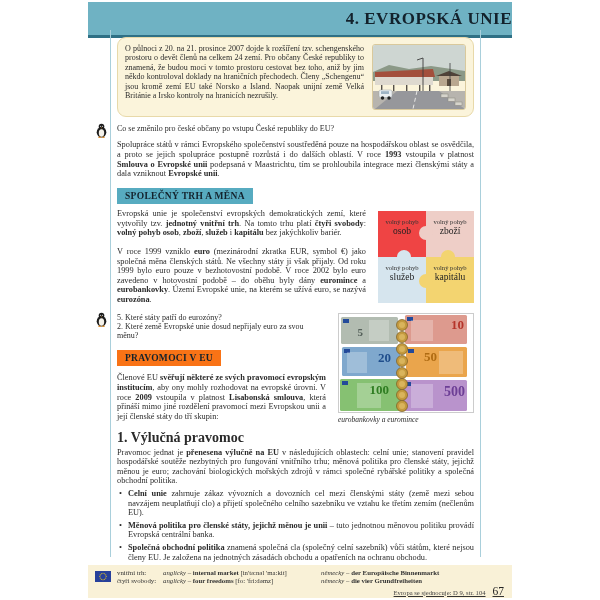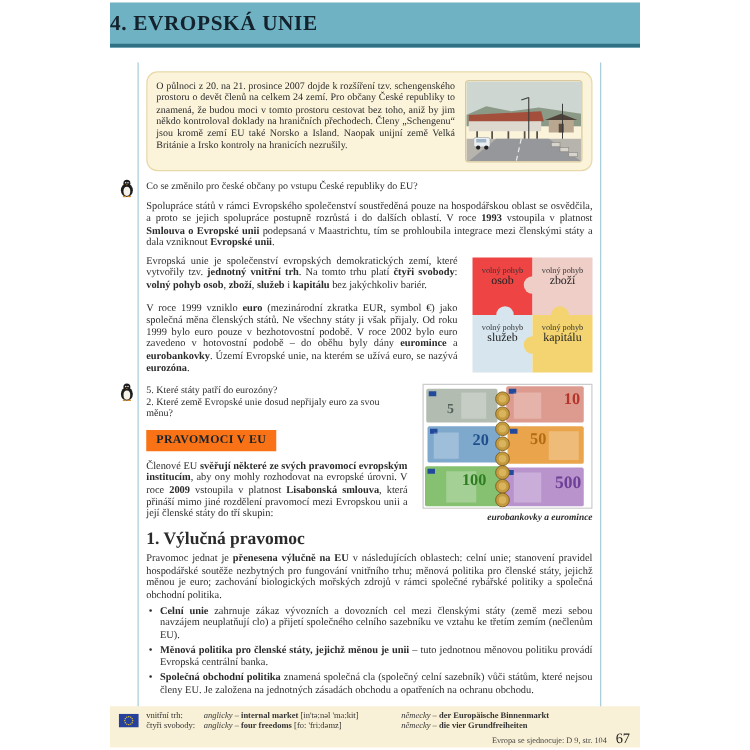--- a/index.html
+++ b/index.html
@@ -1,23 +1,23 @@
 <!DOCTYPE html>
 <html><head>
 <meta charset="utf-8">
 <style>
   html,body{margin:0;padding:0;}
   .page{position:relative;width:600px;height:600px;background:#ffffff;overflow:hidden;
         font-family:"Liberation Serif",serif;color:#2b2b2b;}
   
   .band{position:absolute;left:88px;top:2px;width:424px;height:33px;
-        border-bottom:3px solid #2f7085;display:flex;align-items:center;justify-content:flex-start;}
+        border-bottom:3px solid #2f7085;display:flex;align-items:center;justify-content:flex-end;}
   .band h1{margin:0;font-size:17px;font-weight:bold;color:#13222c;letter-spacing:.5px;}
   
-  .content{position:absolute;left:110px;top:50px;width:371px;height:527px;box-sizing:border-box;
+  .content{position:absolute;left:110px;top:30px;width:371px;height:527px;box-sizing:border-box;
            border-left:1px solid #a9cfdb;border-right:1px solid #a9cfdb;padding:0 6px 0 6px;}
   
   .srcbox{margin-top:7px;border:1px solid #e8d9a9;border-radius:9px;padding:6px 7px;
           display:flex;gap:8px;align-items:flex-start;}
   .srcbox .txt{flex:1;}
   .srcbox p{margin:0;font-size:8px;line-height:9.4px;text-align:justify;}
   .cite{font-size:8px;font-style:italic;text-align:right;margin-top:3px;}
   .photo{width:92px;height:64px;border:1px solid #d9c99c;border-radius:3px;overflow:hidden;flex:none;}
   
   .qrow{position:relative;margin-top:7px;font-size:8px;line-height:9.4px;}
@@ -31,34 +31,34 @@
   .colL{flex:1;min-width:0;}
   
   .puzzle{position:relative;flex:none;width:96px;height:92px;margin-top:7px;}
   .pz{position:absolute;width:48px;height:46px;text-align:center;box-sizing:border-box;padding-top:7px;}
   .pz .l1{font-size:6.6px;line-height:7.5px;color:#333;}
   .pz .l2{font-size:9.5px;line-height:11px;color:#222;}
   .knob{position:absolute;width:14px;height:14px;border-radius:50%;z-index:2;}
   
   .colR{flex:none;width:136px;}
   .money{width:134px;height:98px;border:1px solid #cccccc;background:#fff;}
-  .caption{margin-top:2px;font-size:7.5px;font-style:italic;font-weight:bold;text-align:right;}
+  .caption{margin-top:2px;font-size:7.5px;font-style:italic;font-weight:normal;text-align:left;}
   .subhead{margin:6px 0 0 0;font-size:14px;font-weight:bold;}
   .bullet{position:relative;margin-top:3px;padding-left:11px;font-size:8.3px;line-height:9.6px;text-align:justify;}
   .bullet::before{content:"•";position:absolute;left:2px;top:0;font-size:8.5px;}
   
   .footer{position:absolute;left:88px;top:565px;width:424px;height:33px;box-sizing:border-box;
           padding:4px 8px 0 7px;display:flex;gap:6px;align-items:flex-start;}
   .vocab{flex:1;font-size:6.8px;line-height:8.3px;color:#333;}
   .vrow{display:flex;}
   .vterm{width:46px;flex:none;}
   .ven{width:158px;flex:none;}
   .ital{font-style:italic;}
   .bold{font-weight:bold;}
-  .refline{display:flex;justify-content:flex-end;align-items:baseline;gap:7px;margin-top:1px;}
+  .refline{display:flex;justify-content:flex-end;align-items:baseline;gap:7px;margin-top:1px;text-decoration:underline;}
   .ref{font-size:6.6px;color:#444;}
   .pgnum{font-size:11.5px;color:#222;}
   svg{display:block;}
 </style>
 </head>
 <body>
 
 <div class="page">
 
   <header class="band" style="background: rgb(111, 178, 195);">
@@ -117,20 +117,21 @@
           <ellipse cx="8.4" cy="14.2" rx="1.5" ry="0.7" fill="#d98b2b"></ellipse>
         </svg>
       </span>
       <p style="margin:0">Co se změnilo pro české občany po vstupu České republiky do EU?</p>
     </div>
 
     
     <p class="para"><span>Spolupráce států v rámci Evropského společenství soustředěná pouze na hospodářskou oblast se osvědčila, a proto se jejich spolupráce postupně rozrůstá i do dalších oblastí. V roce </span><span style="font-weight: bold;">1993</span><span> vstoupila v platnost </span><span style="font-weight: bold;">Smlouva o Evropské unii</span><span> podepsaná v Maastrichtu, tím se prohloubila integrace mezi členskými státy a dala vzniknout </span><span style="font-weight: bold;">Evropské unii</span><span>.</span></p>
 
     
+    <div class="chip" style="background: rgb(87, 171, 192);">SPOLEČNÝ TRH A MĚNA</div>
 
     
     <div class="row">
       <div class="colL">
         <p class="para" style="margin-top:5px"><span>Evropská unie je společenství evropských demokratických zemí, které vytvořily tzv. </span><span style="font-weight: bold;">jednotný vnitřní trh</span><span>. Na tomto trhu platí </span><span style="font-weight: bold;">čtyři svobody</span><span>: </span><span style="font-weight: bold;">volný pohyb osob</span><span>, </span><span style="font-weight: bold;">zboží</span><span>, </span><span style="font-weight: bold;">služeb</span><span> i </span><span style="font-weight: bold;">kapitálu</span><span> bez jakýchkoliv bariér.</span></p>
         <p class="para" style="margin-top:9px"><span>V roce 1999 vzniklo </span><span style="font-weight: bold;">euro</span><span> (mezinárodní zkratka EUR, symbol €) jako společná měna členských států. Ne všechny státy ji však přijaly. Od roku 1999 bylo euro pouze v bezhotovostní podobě. V roce 2002 bylo euro zavedeno v hotovostní podobě – do oběhu byly dány </span><span style="font-weight: bold;">euromince</span><span> a </span><span style="font-weight: bold;">eurobankovky</span><span>. Území Evropské unie, na kterém se užívá euro, se nazývá </span><span style="font-weight: bold;">eurozóna</span><span>.</span></p>
       </div>
       <div class="puzzle">
         <div class="pz" style="left: 0px; top: 0px; background: #ef4444;">
           <div class="l1">volný pohyb</div>

